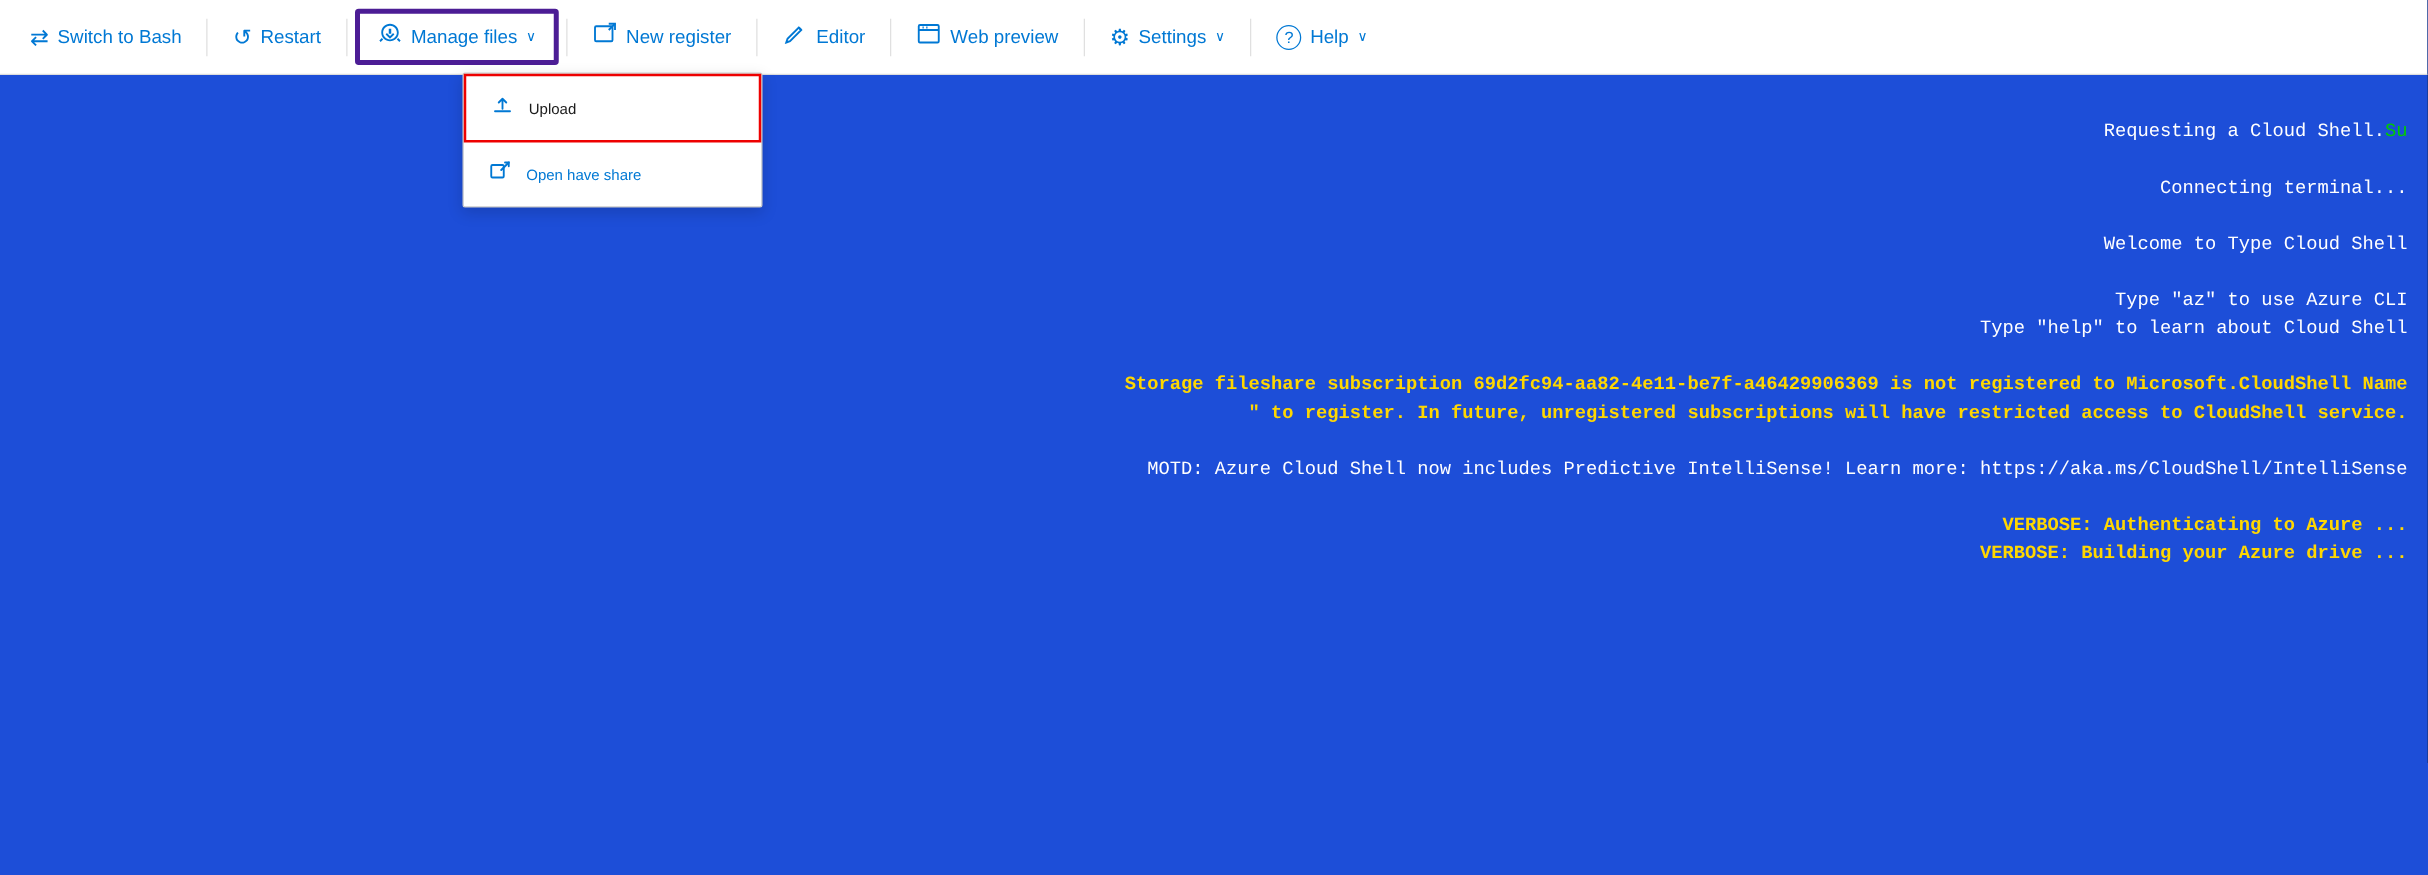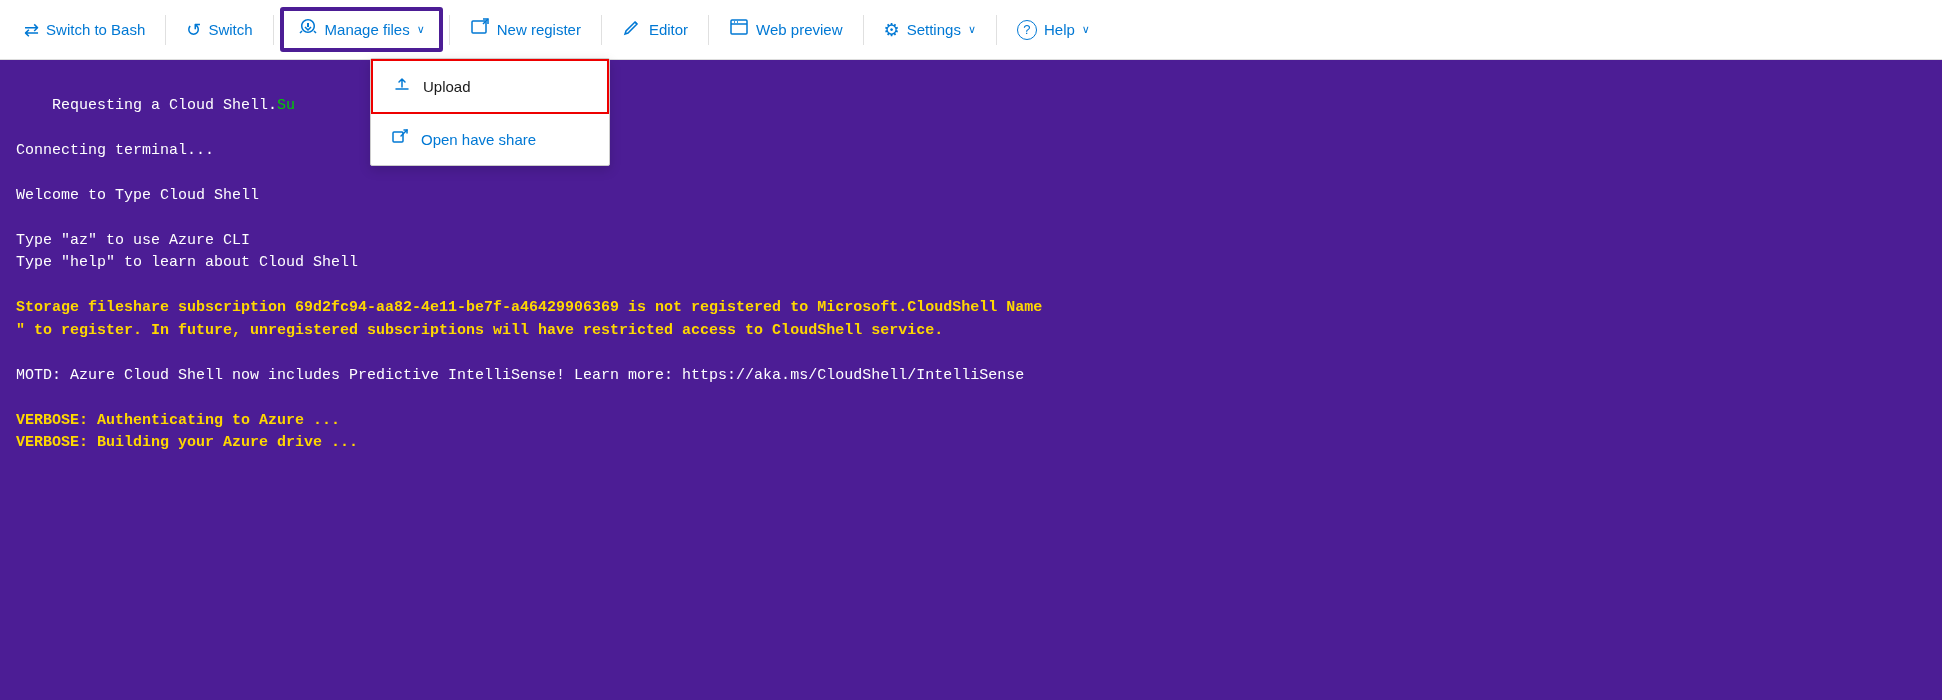--- a/index.html
+++ b/index.html
@@ -61,49 +61,50 @@
       min-width: 240px;
       box-shadow: 0 4px 12px rgba(0,0,0,0.15);
       z-index: 200;
     }
 
     .dropdown-item {
       display: flex;
       align-items: center;
       gap: 12px;
       padding: 14px 20px;
-      font-size: 15px;
+      font-size: 12px;
       color: #1a1a1a;
       cursor: pointer;
       border: none;
       background: transparent;
       width: 100%;
       text-align: left;
     }
 
     
     #upload-item {
       border: 2px solid #e00;
       color: #1a1a1a;
     }
 
     .dropdown-item .icon { color: #0078d4; font-size: 17px; }
 
     .dropdown-item.blue-text { color: #0078d4; }
 
     
     #terminal {
-      background: #4c1d95;
+      background: #1d4ed8;
       width: 100%;
       height: calc(700px - 60px);
       padding: 12px 16px;
       font-family: 'Courier New', Courier, monospace;
       font-size: 15px;
       color: #ffffff;
       overflow: hidden;
+      text-align: right;
     }
 
     .term-line { line-height: 1.5; white-space: pre; }
     .term-green { color: #00cc00; }
     .term-yellow { color: #ffd700; font-weight: bold; }
     .term-white { color: #ffffff; }
 
     
     .toolbar-separator {
       width: 1px;
@@ -120,21 +121,21 @@
 <div id="toolbar">
   <button class="toolbar-btn">
     <span class="icon">⇄</span>
     <span>Switch to Bash</span>
   </button>
 
   <div class="toolbar-separator"></div>
 
   <button class="toolbar-btn">
     <span class="icon">↺</span>
-    <span>Switch</span>
+    <span>Restart</span>
   </button>
 
   <div class="toolbar-separator"></div>
 
   <button class="toolbar-btn" id="manage-files-btn">
     <span class="icon">
       <svg width="20" height="20" viewBox="0 0 20 20" fill="none" xmlns="http://www.w3.org/2000/svg">
         <path d="M10 2C6.13 2 3 5.13 3 9s3.13 7 7 7 7-3.13 7-7-3.13-7-7-7zm0 12.5c-3.03 0-5.5-2.47-5.5-5.5S6.97 3.5 10 3.5s5.5 2.47 5.5 5.5-2.47 5.5-5.5 5.5zm-1-8.5v4h2V6H9z" fill="#0078d4"></path>
         <path d="M7 10l3 3 3-3" stroke="#0078d4" stroke-width="1.5" fill="none"></path>
         <path d="M2 16l2-2M18 16l-2-2" stroke="#0078d4" stroke-width="1.5"></path>

